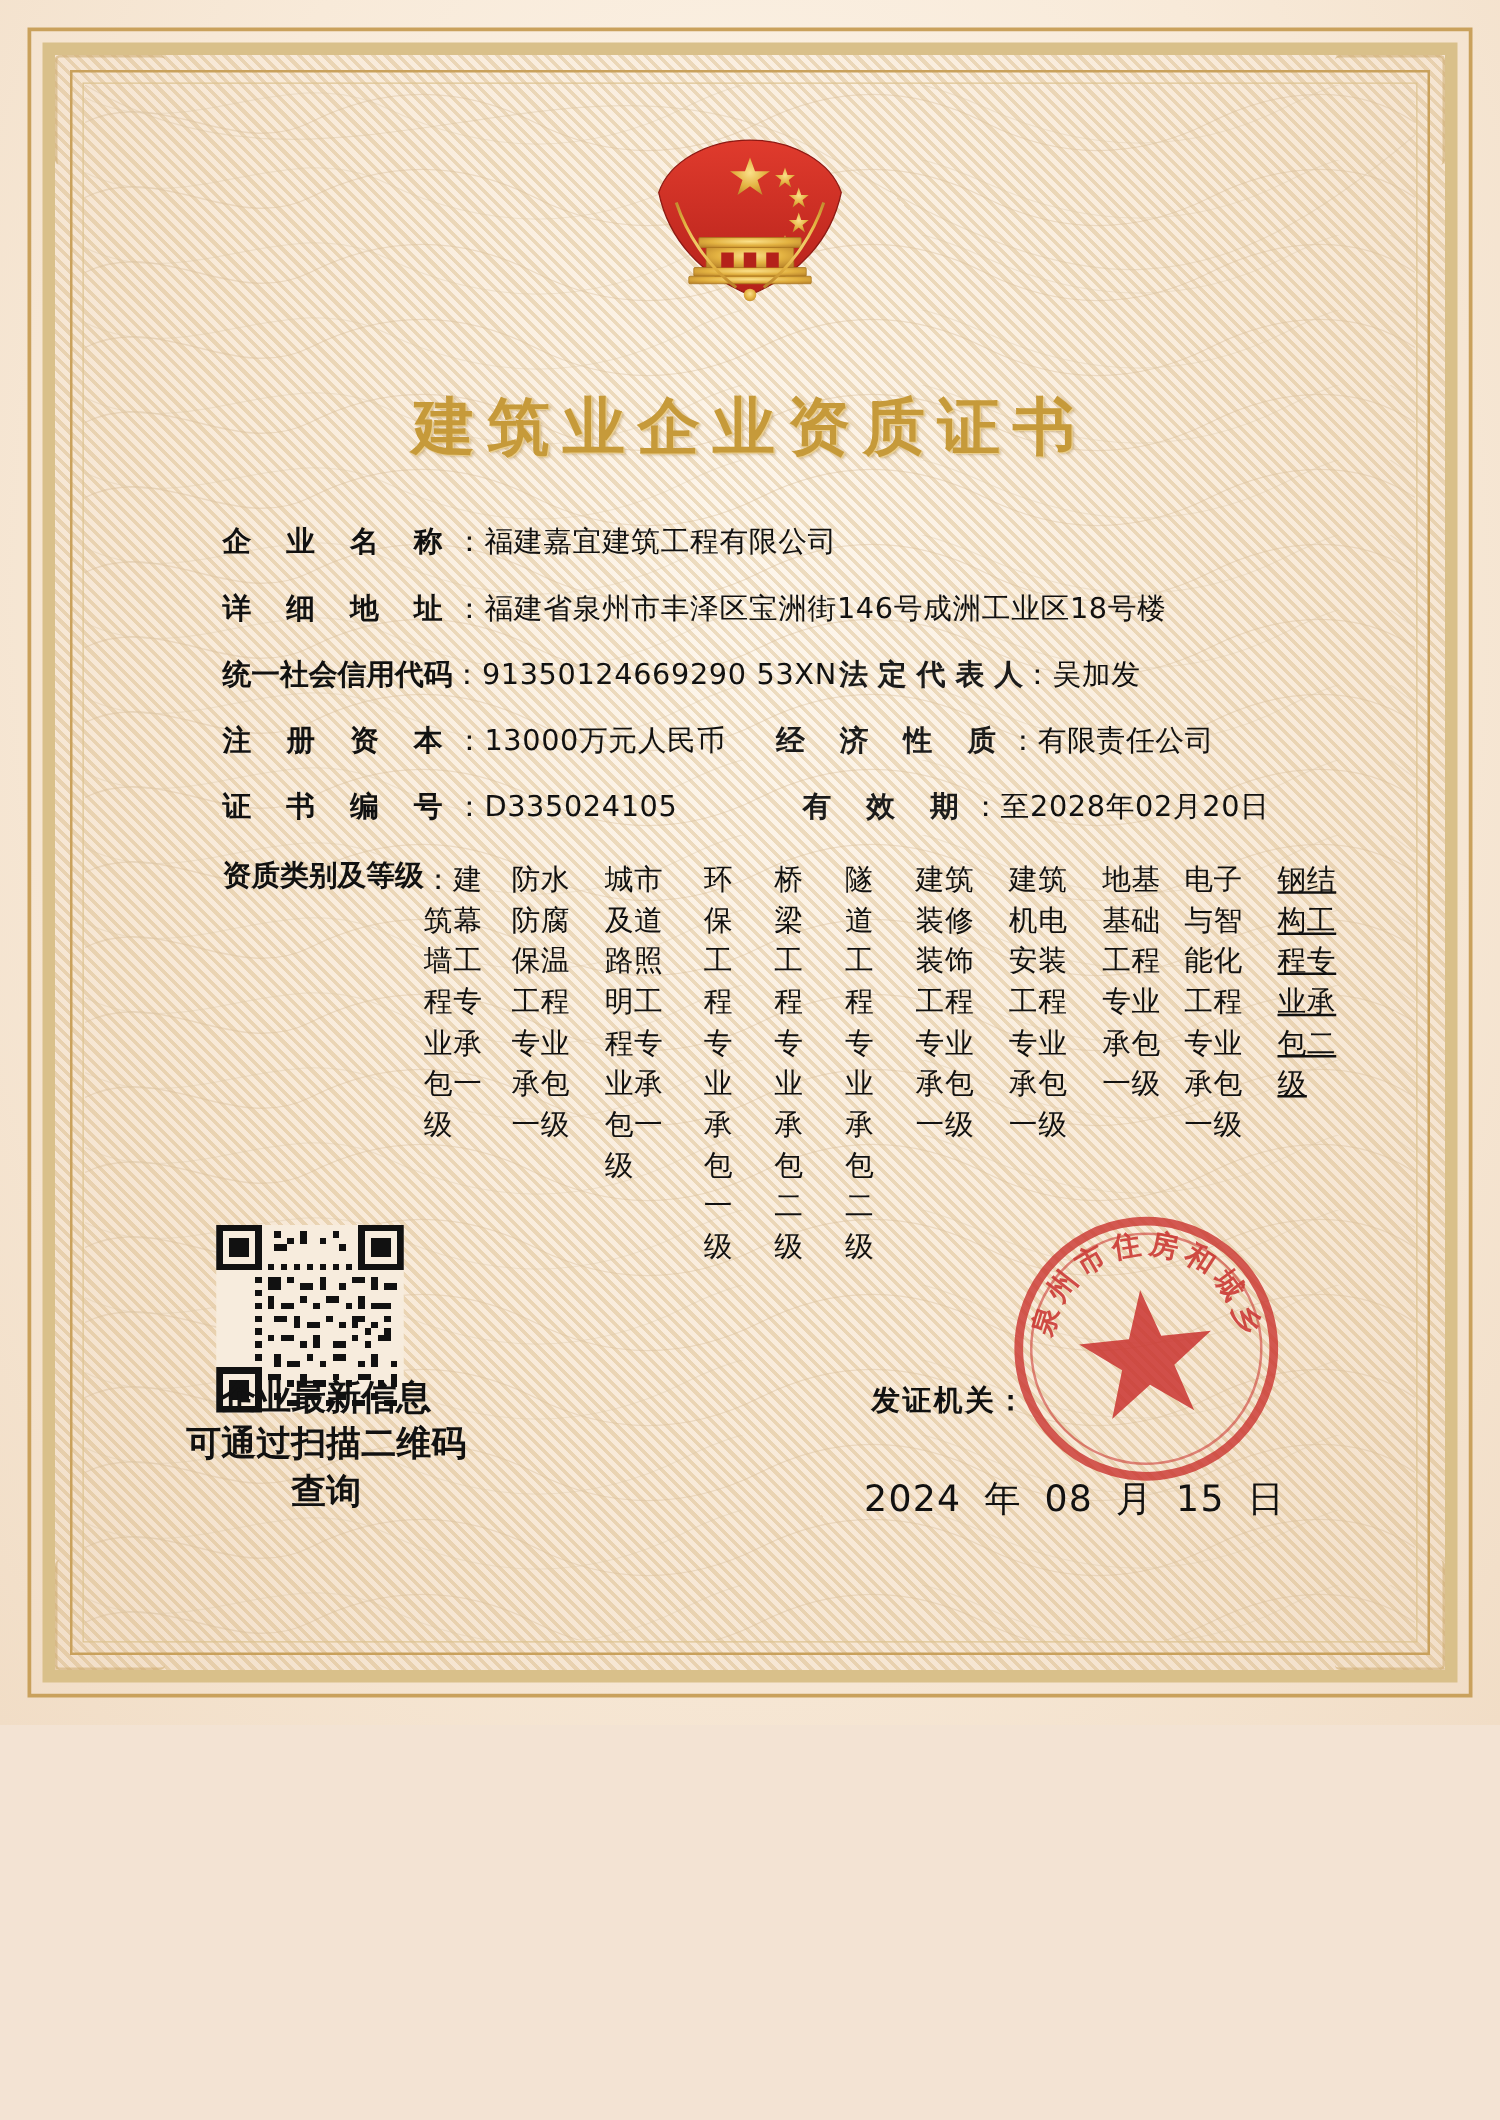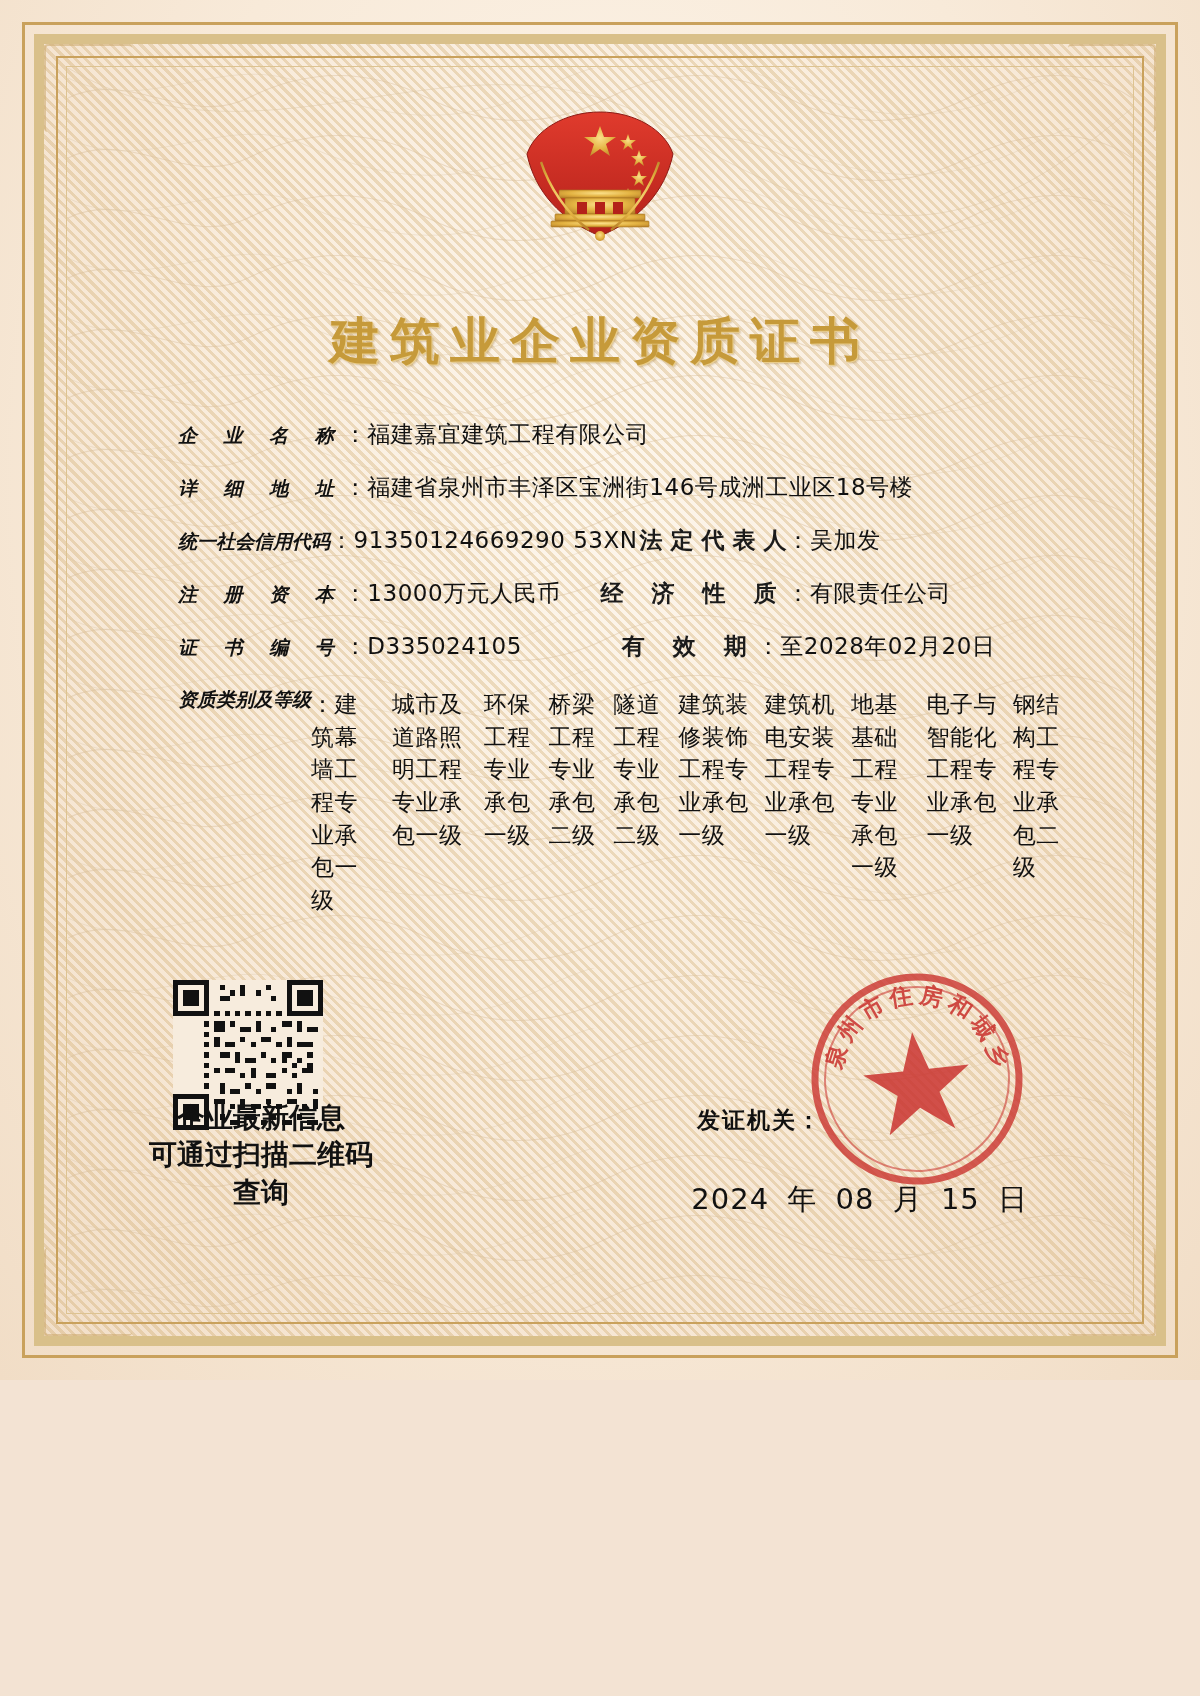--- a/index.html
+++ b/index.html
@@ -78,21 +78,21 @@
   }
 
   .fields{
     position:absolute;left:110px;right:60px;top:355px;
     font-size:23px;color:#1b1b1b;
     line-height:1.0;
   }
   .row{display:flex;align-items:baseline;margin-bottom:30px;}
   .lbl{
     font-weight:bold;white-space:nowrap;letter-spacing:0;
-    font-size:19px;color:#111;font-style:italic;
+    font-size:23px;color:#111;
   }
   .lbl.sp{letter-spacing:10px;}
   .val{font-size:23px;color:#111;letter-spacing:.5px;}
   .row .mid{margin-left:40px;font-weight:bold;white-space:nowrap;}
   .row .mid.sp{letter-spacing:10px;}
 
   .qual{display:flex;align-items:flex-start;margin-top:4px;}
   .qual .lbl{padding-top:2px;}
   .qual-list{display:flex;flex-direction:row;}
   .qual-list div{font-size:23px;line-height:1.42;color:#111;letter-spacing:.5px;}
@@ -234,29 +234,30 @@
         <span class="lbl sp">证 书 编 号</span>
         <span class="val">：D335024105</span>
         <span class="mid sp" style="margin-left:100px;">有 效 期</span>
         <span class="val">：至2028年02月20日</span>
       </div>
 
       <div class="qual">
         <span class="lbl">资质类别及等级</span>
         <div class="qual-list">
           <div>：建筑幕墙工程专业承包一级</div>
+          <div style="margin-left:11px;">防水防腐保温工程专业承包一级</div>
           <div style="margin-left:11px;">城市及道路照明工程专业承包一级</div>
           <div style="margin-left:11px;">环保工程专业承包一级</div>
           <div style="margin-left:11px;">桥梁工程专业承包二级</div>
           <div style="margin-left:11px;">隧道工程专业承包二级</div>
           <div style="margin-left:11px;">建筑装修装饰工程专业承包一级</div>
           <div style="margin-left:11px;">建筑机电安装工程专业承包一级</div>
           <div style="margin-left:11px;">地基基础工程专业承包一级</div>
           <div style="margin-left:11px;">电子与智能化工程专业承包一级</div>
-          <div style="margin-left:11px;">钢结构工程专业承包二级</div>
+          <div style="margin-left:11px;text-decoration:underline;">钢结构工程专业承包二级</div>
         </div>
       </div>
     </div>
 
     <div class="qr">
       <svg width="150" height="150" viewBox="0 0 29 29" xmlns="http://www.w3.org/2000/svg" shape-rendering="crispEdges">
         <rect width="29" height="29" fill="#f7ecdd"></rect>
         <g fill="#111">
 
           <path d="M0 0h7v7H0z"></path>

